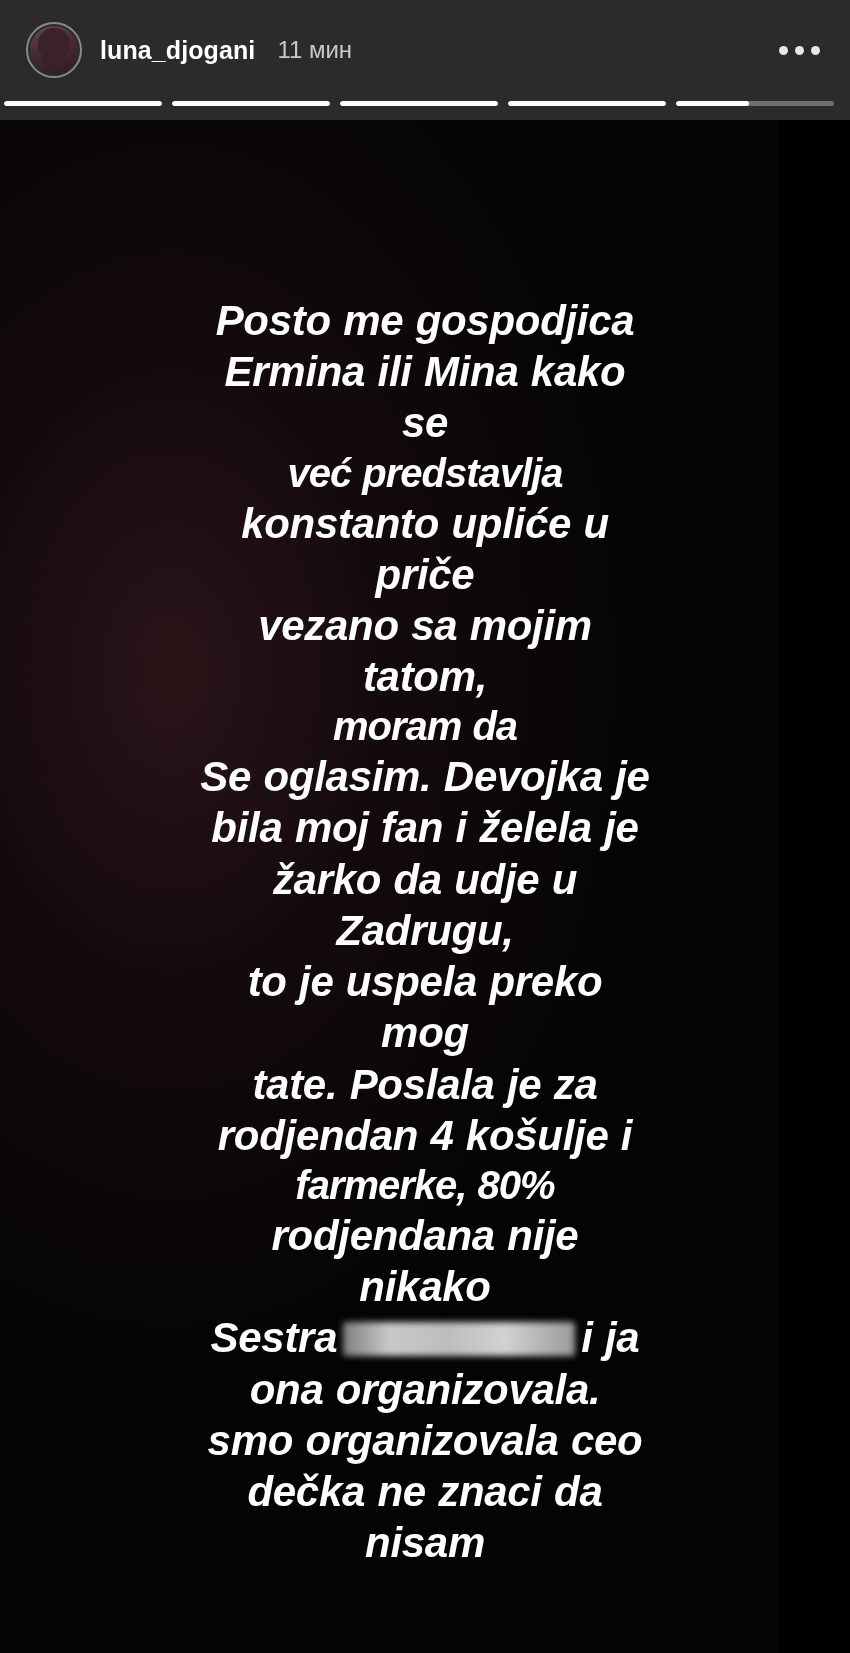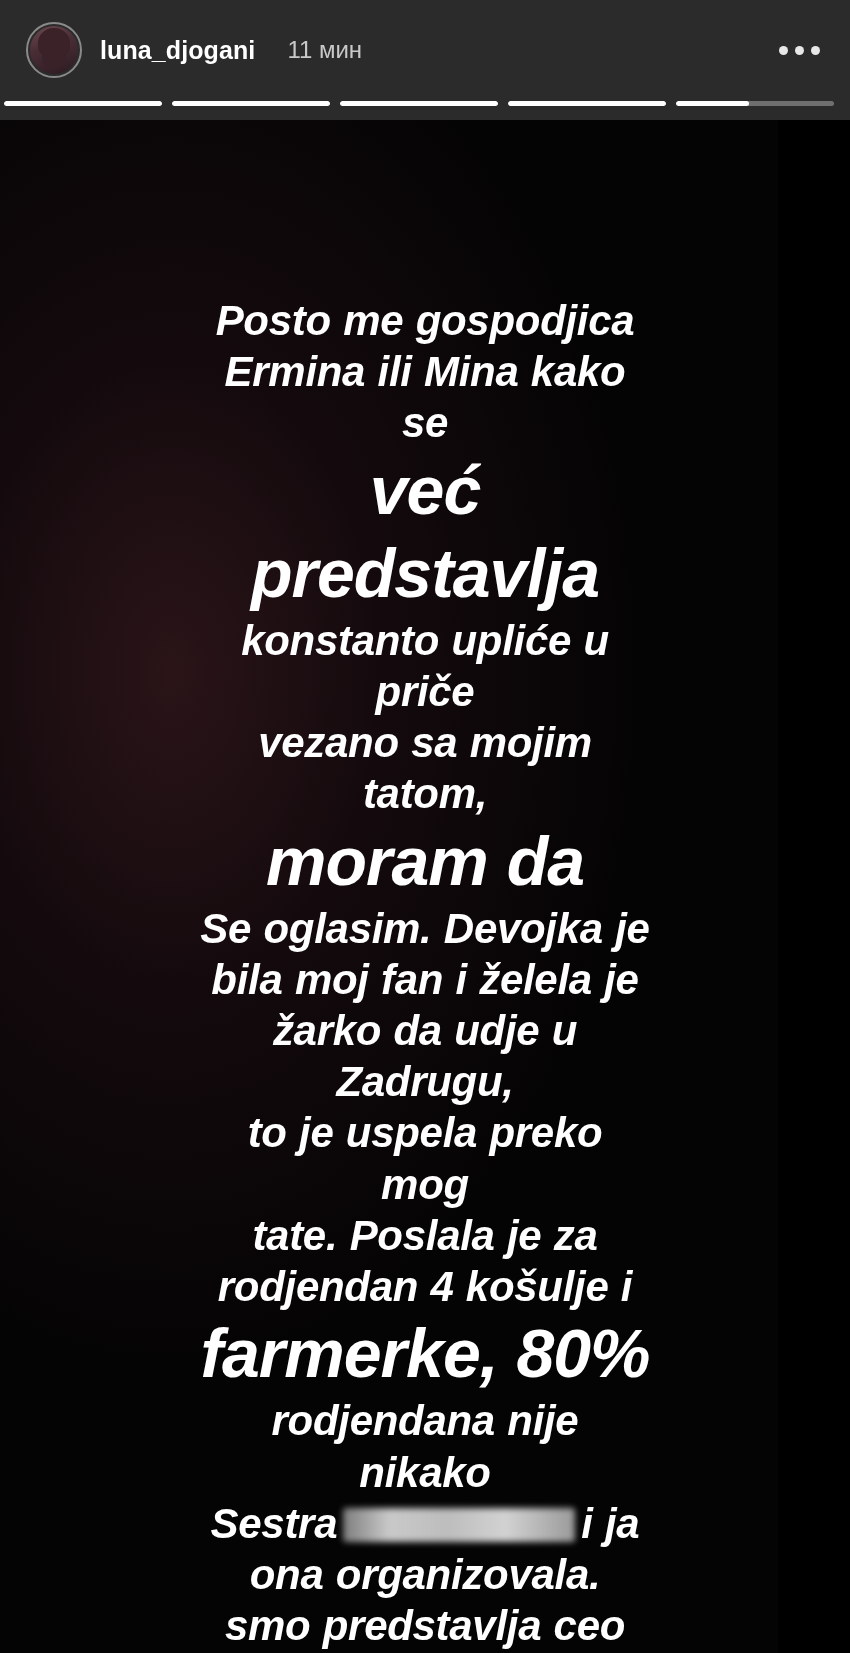--- a/index.html
+++ b/index.html
@@ -94,21 +94,21 @@
     font-weight: 700;
     margin-left: 18px;
     letter-spacing: 0.1px;
     white-space: nowrap;
   }
 
   .timestamp {
     color: #c9c9c9;
     font-size: 24px;
     font-weight: 400;
-    margin-left: 32px;
+    margin-left: 22px;
     white-space: nowrap;
   }
 
   .header-spacer { flex: 1 1 auto; }
 
   .more-icon {
     display: flex;
     align-items: center;
     gap: 7px;
     padding: 10px 4px;
@@ -172,21 +172,21 @@
     font-family: "Liberation Sans", sans-serif;
     font-weight: 700;
     font-style: italic;
     font-size: 42px;
     line-height: 1.22;
     letter-spacing: -0.3px;
     word-spacing: 1px;
   }
 
   .story-text .w { display: inline; }
-  .big { font-size: 68px; letter-spacing: -1px; }
+  .big { font-size: 40px; letter-spacing: -1px; }
   .redacted {
     display: inline-block;
     width: 232px;
     height: 34px;
     vertical-align: -4px;
     margin: 0 6px;
     border-radius: 3px;
     background: linear-gradient(90deg,#7d7d7d,#c9c9c9 20%,#bdbdbd 45%,#d2d2d2 70%,#9a9a9a 100%);
     filter: blur(3px);
   }
@@ -249,18 +249,18 @@
         <div><span class="w">Se oglasim. Devojka je</span></div>
         <div><span class="w">bila moj fan i želela je</span></div>
         <div><span class="w">žarko da udje u Zadrugu,</span></div>
         <div><span class="w">to je uspela preko mog</span></div>
         <div><span class="w">tate. Poslala je za</span></div>
         <div><span class="w">rodjendan 4 košulje i</span></div>
         <div class="big"><span class="w">farmerke, 80%</span></div>
         <div><span class="w">rodjendana nije nikako</span></div>
         <div><span class="w">Sestra</span><span class="redacted"></span><span class="w">i ja</span></div>
         <div><span class="w">ona organizovala.</span></div>
-        <div><span class="w">smo predstavlja ceo</span></div>
+        <div><span class="w">smo organizovala ceo</span></div>
         <div><span class="w">dečka ne znaci da nisam</span></div>
       </div>
   </div>
 
 </div>
 
 </body></html>

